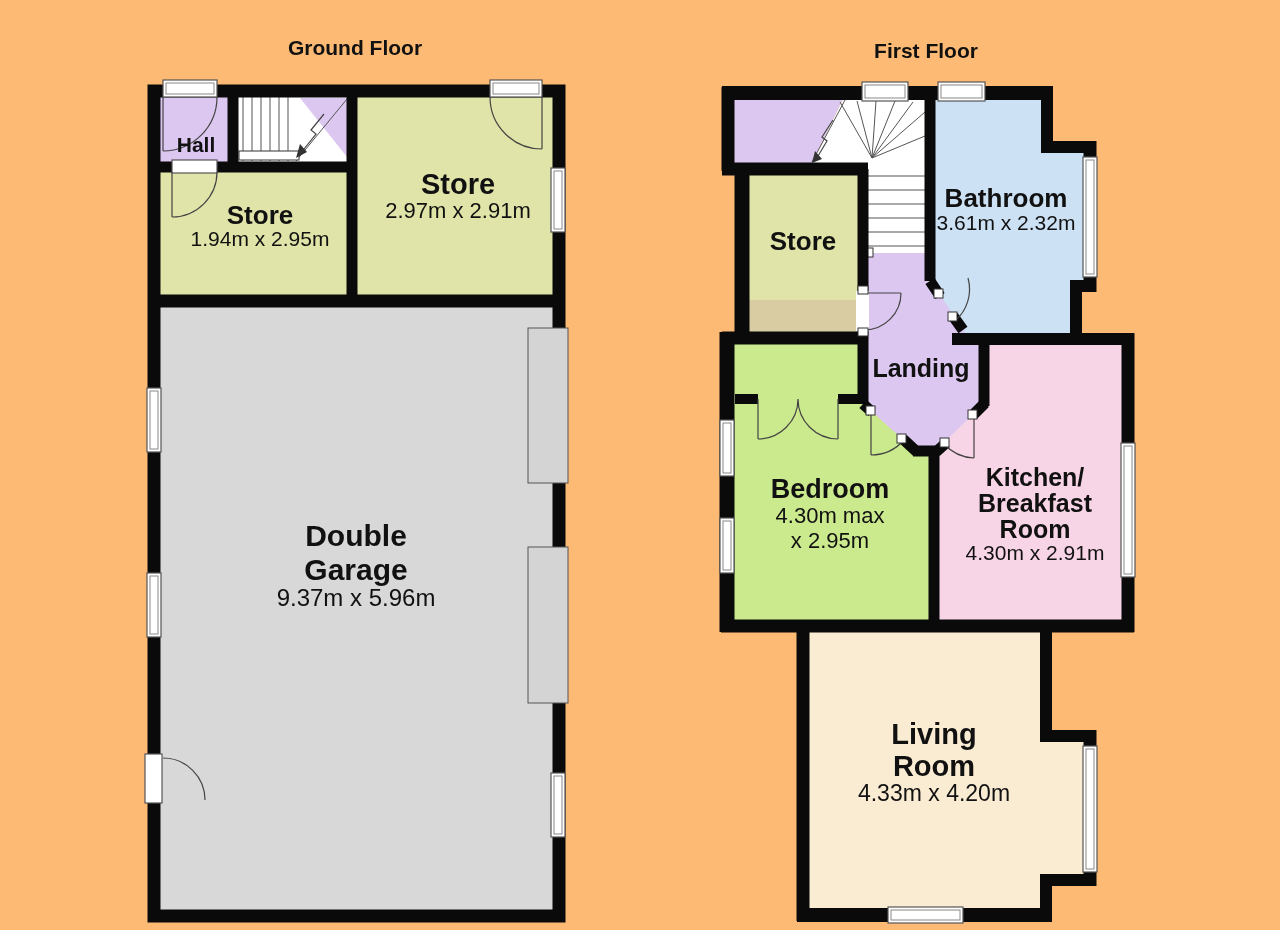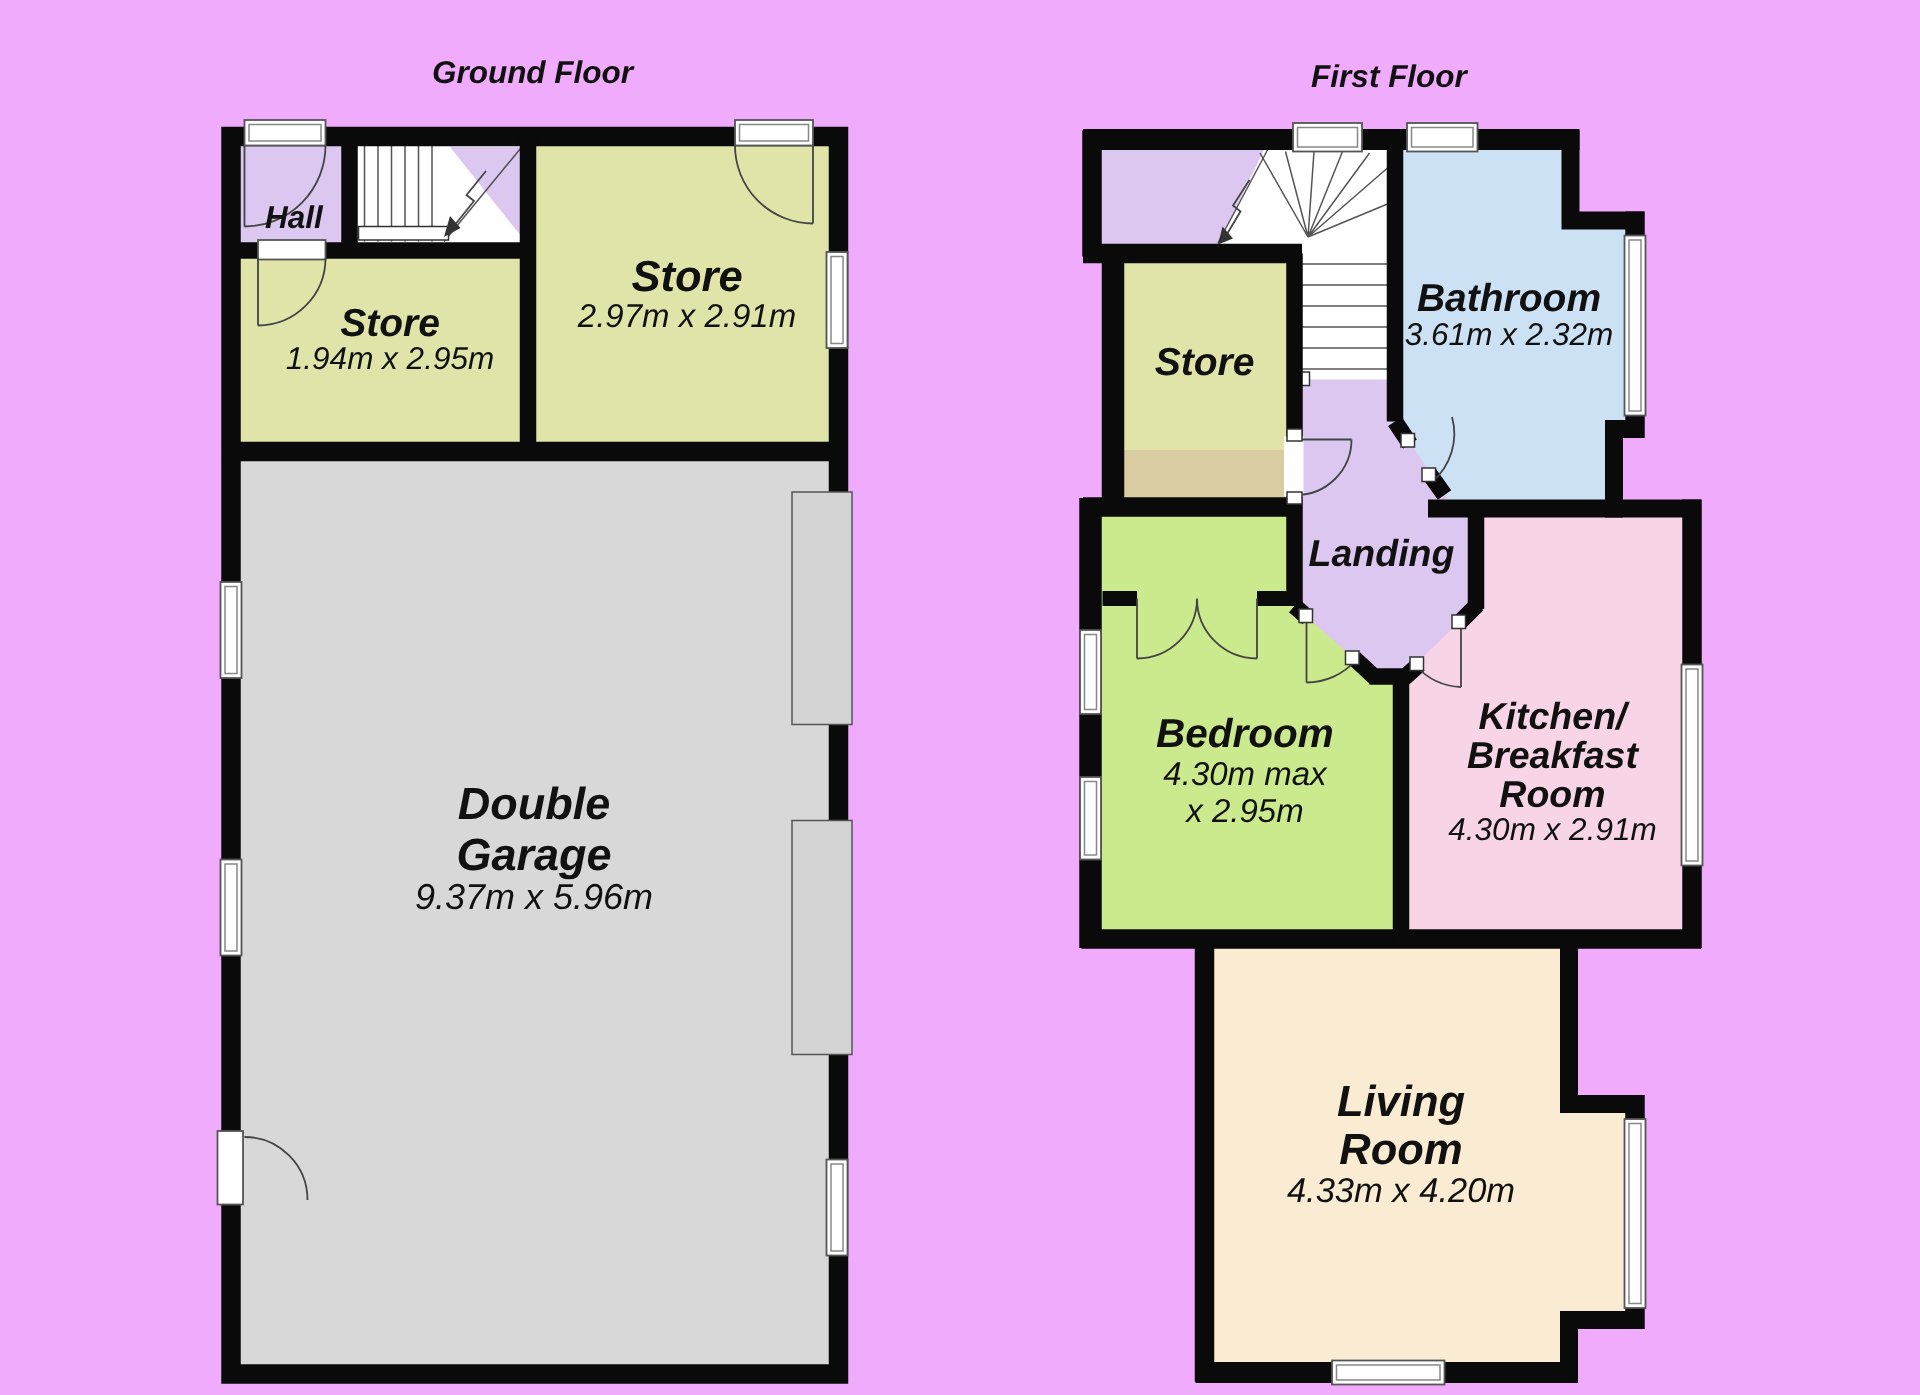--- a/index.html
+++ b/index.html
@@ -1,16 +1,16 @@
 <!DOCTYPE html>
 <html><head>
 <meta charset="utf-8">
 <style>
   html,body{margin:0;padding:0;background:#ffffff;}
-  #stage{width:1280px;height:930px;background:#f0abfc;position:relative;overflow:hidden;font-style:italic;}
+  #stage{width:1280px;height:930px;background:#fdba74;position:relative;overflow:hidden;}
   svg{display:block;}
   text{font-family:"Liberation Sans","DejaVu Sans",sans-serif;fill:#111111;}
   .ttl{font-size:21px;font-weight:bold;}
   .b21{font-size:21px;font-weight:bold;}
   .b25{font-size:25px;font-weight:bold;}
   .b26{font-size:26px;font-weight:bold;}
   .b27{font-size:27px;font-weight:bold;}
   .b29{font-size:29px;font-weight:bold;}
   .b30{font-size:30px;font-weight:bold;}
   .d21{font-size:21px;}

